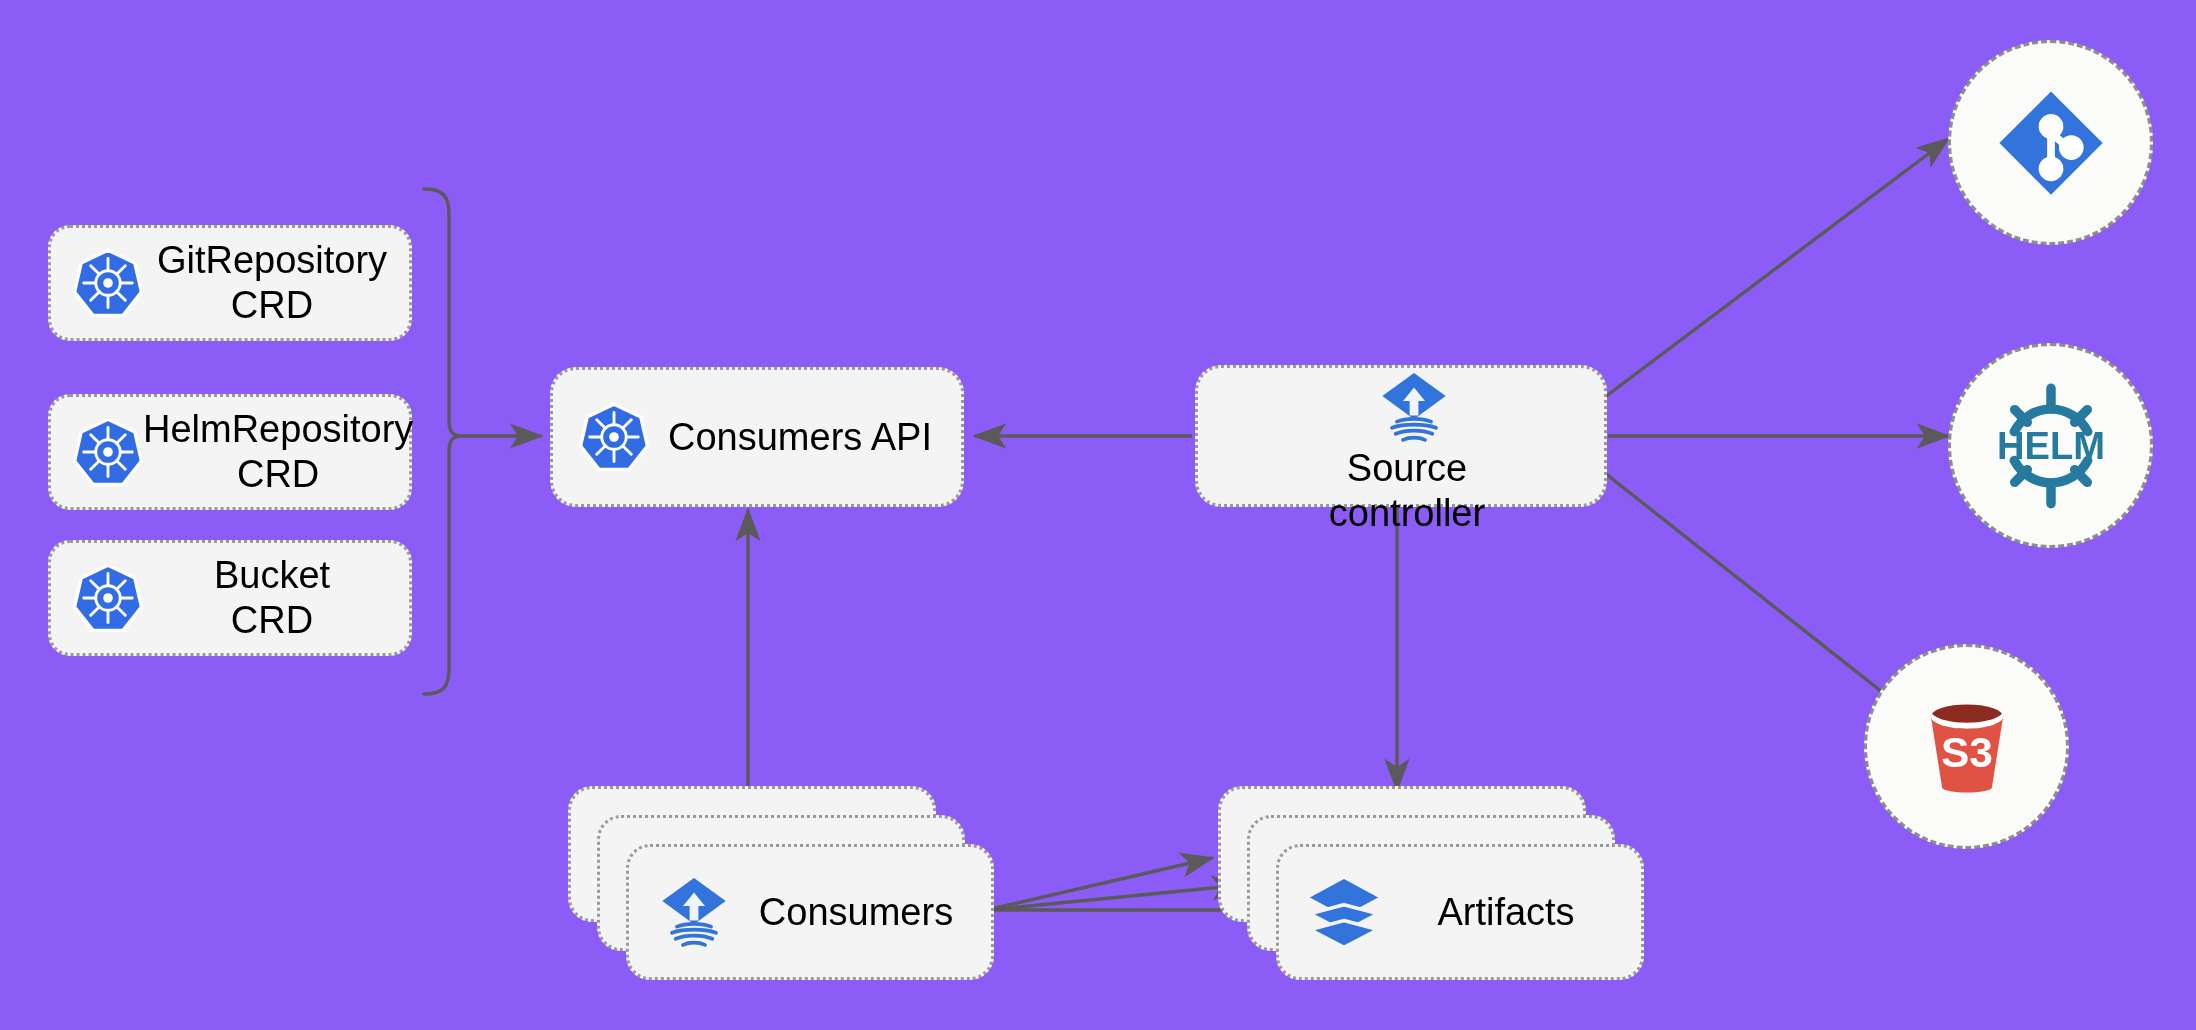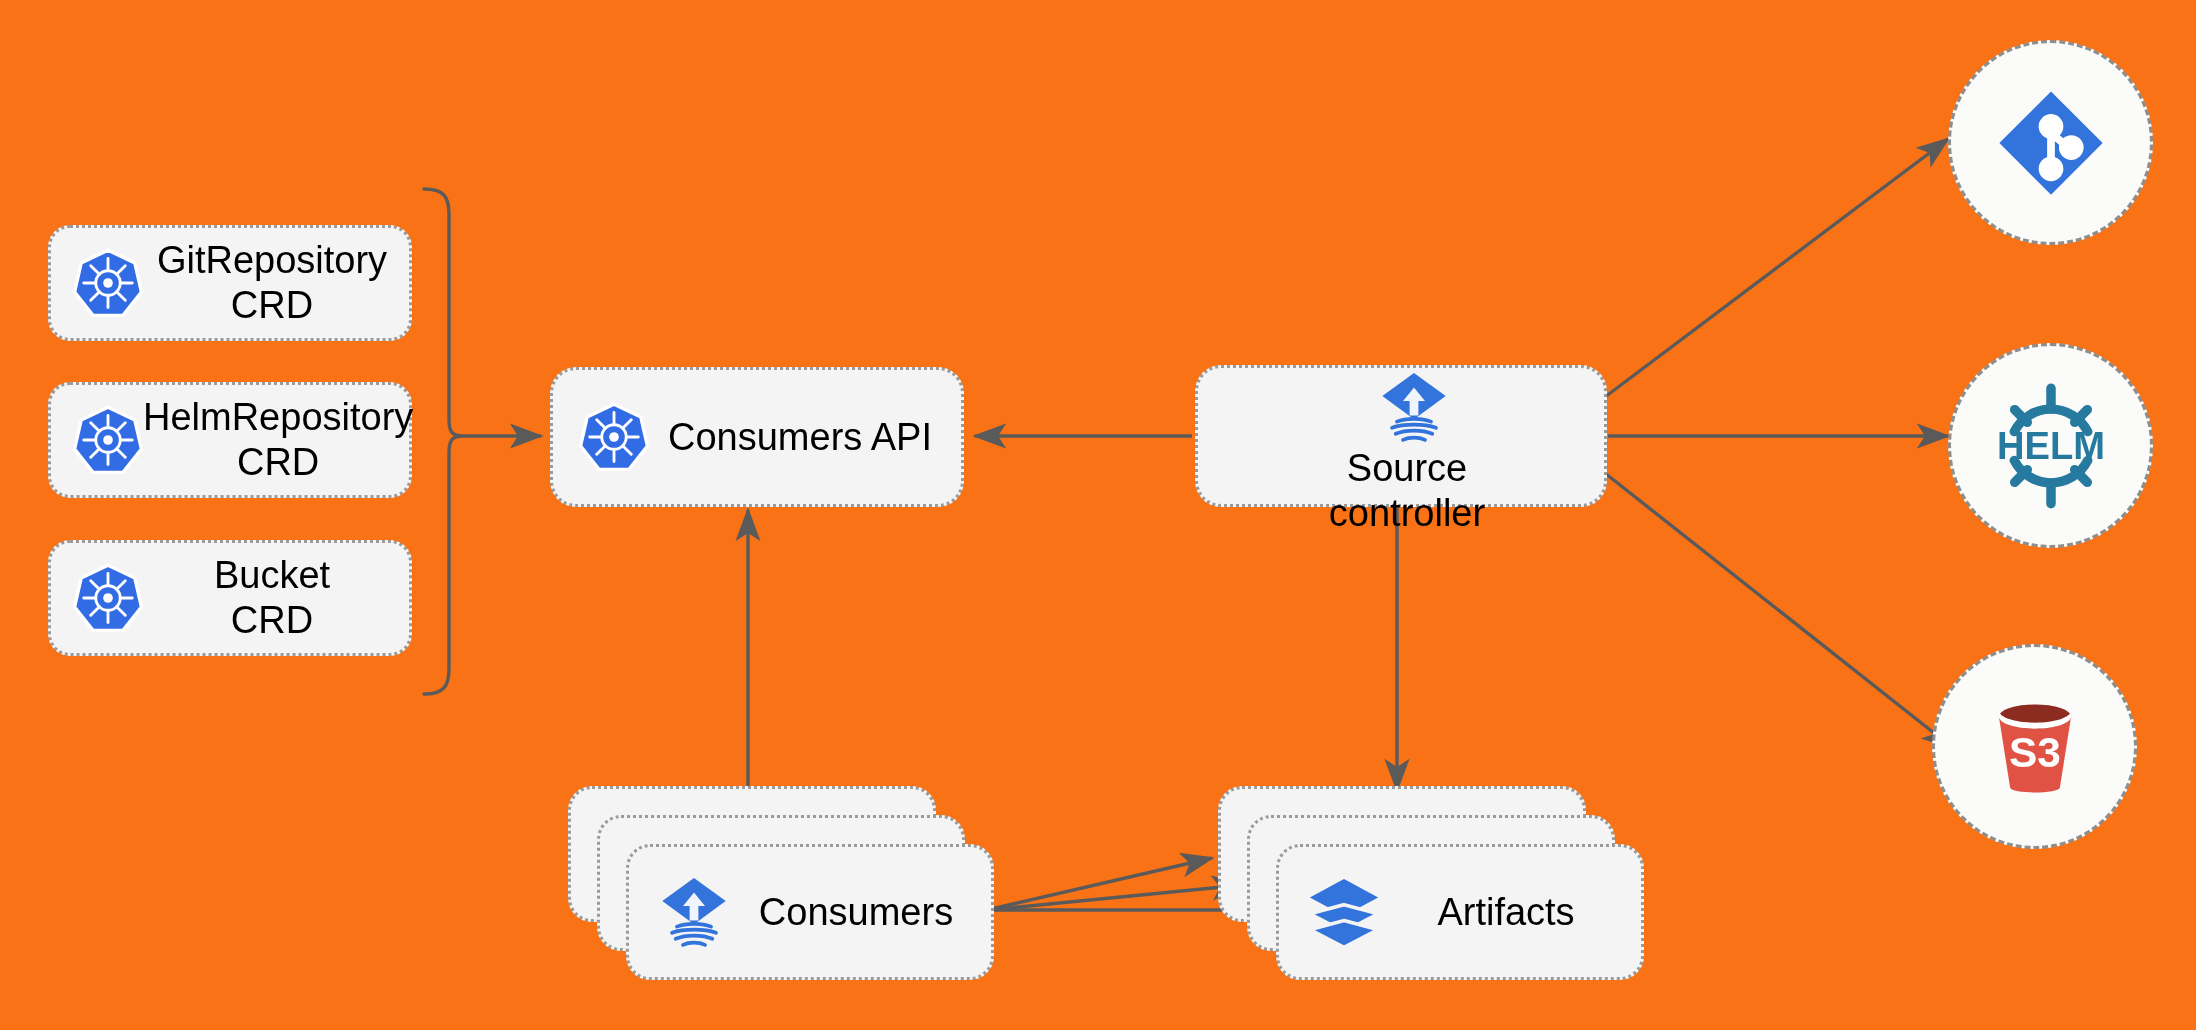--- a/index.html
+++ b/index.html
@@ -10,21 +10,21 @@
   }
   body {
     font-family: "Liberation Sans", "DejaVu Sans", sans-serif;
     -webkit-font-smoothing: antialiased;
   }
 
   #canvas {
     position: relative;
     width: 2196px;
     height: 1030px;
-    background: #f97316;
+    background: #8b5cf6;
     overflow: hidden;
   }
 
   
   .node {
     position: absolute;
     box-sizing: border-box;
     background: #f4f4f4;
     border: 3px dotted #9a9a9a;
     border-radius: 22px;
@@ -46,21 +46,21 @@
     height: 116px;
     left: 48px;
     padding-left: 22px;
   }
   .crd .node-label {
     flex: 1;
     text-align: center;
     padding-right: 8px;
   }
   #crd-git      { top: 225px; }
-  #crd-helm     { top: 382px; align-items: center; }
+  #crd-helm     { top: 394px; align-items: center; }
   #crd-bucket   { top: 540px; }
 
   
   #k8s-api {
     left: 550px;
     top: 367px;
     width: 414px;
     height: 140px;
     padding-left: 26px;
     border-radius: 26px;
@@ -116,21 +116,21 @@
     height: 205px;
     border-radius: 50%;
     border: 3px dashed #8e8e8e;
     background: #fbfbfa;
     display: flex;
     align-items: center;
     justify-content: center;
   }
   #ext-git  { left: 1948px; top: 40px;  }
   #ext-helm { left: 1948px; top: 343px; align-items: center; }
-  #ext-s3   { left: 1932px; top: 644px; }
+  #ext-s3   { left: 1864px; top: 644px; }
 
   
   .icon { display: block; }
   .k8s-icon  { width: 70px; height: 70px; flex: 0 0 70px; }
   .flux-icon { width: 78px; height: 78px; flex: 0 0 78px; }
   .layers-icon { width: 78px; height: 78px; flex: 0 0 78px; }
   .ext-icon  { width: 118px; height: 118px; }
 
   
   .helm-wheel { width: 132px; height: 132px; }

